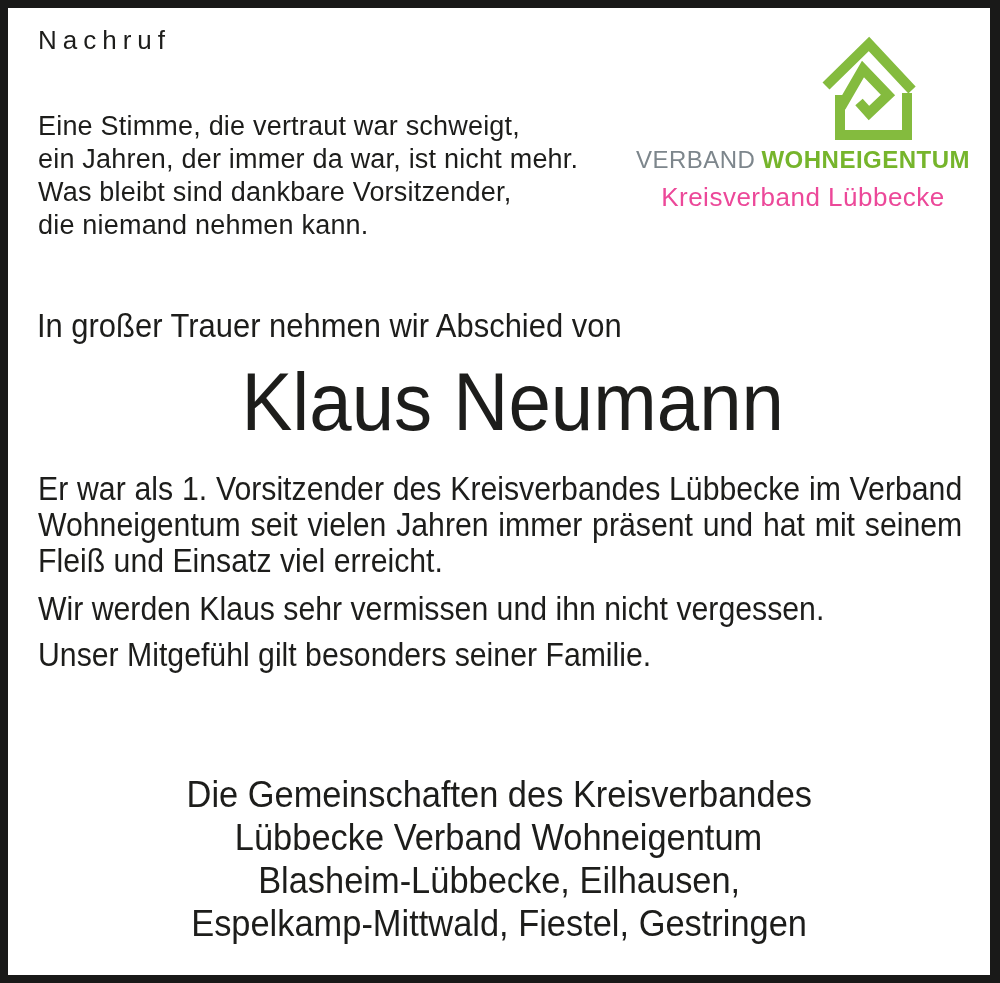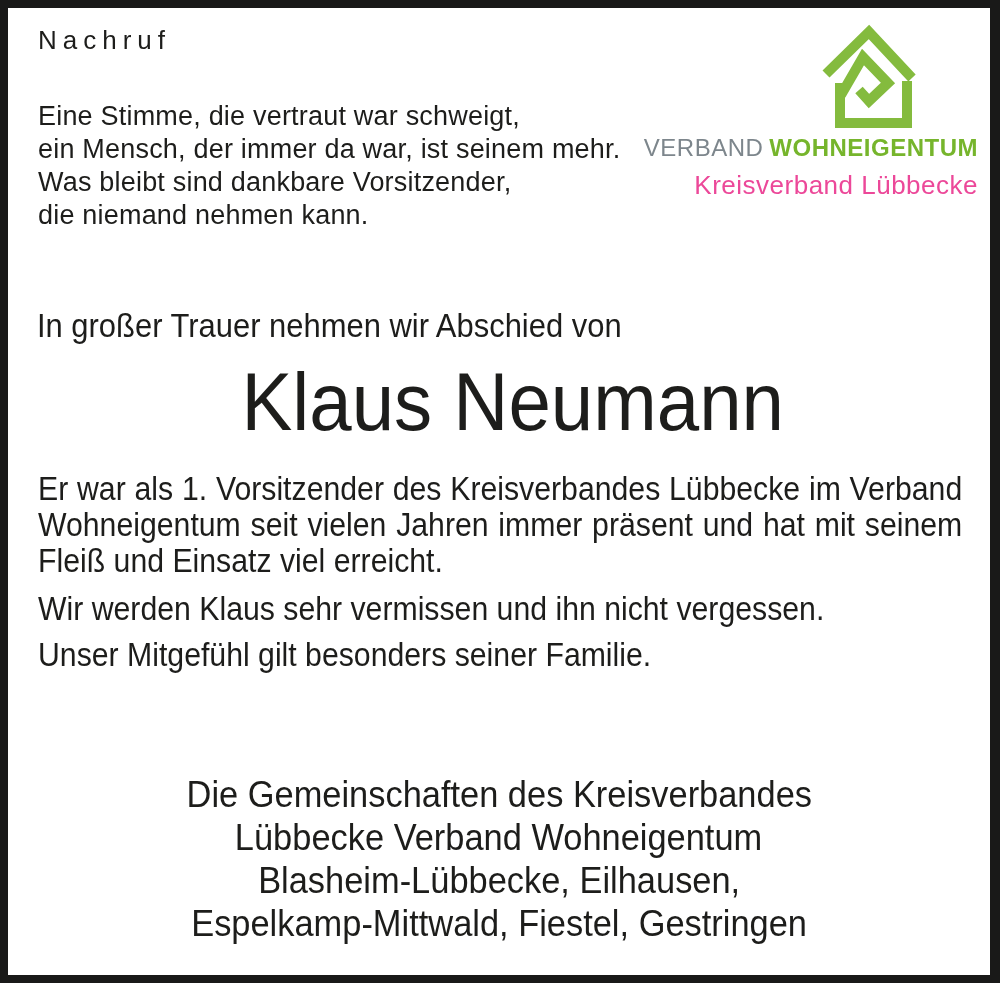--- a/index.html
+++ b/index.html
@@ -9,24 +9,24 @@
   }
   .frame {
     position:absolute; top:0; left:0; right:0; bottom:0;
     border:8px solid #191918; border-right-width:10px; pointer-events:none;
   }
   .nachruf {
     position:absolute; left:38px; top:25px;
     font-size:26px; line-height:30px; letter-spacing:6px;
   }
   .poem {
-    position:absolute; left:38px; top:100px;
+    position:absolute; left:38px; top:110px;
     font-size:27px; line-height:33px; letter-spacing:0.2px;
   }
-  .logo { position:absolute; left:628px; top:21px; width:350px; text-align:right; }
+  .logo { position:absolute; left:628px; top:33px; width:350px; text-align:center; }
   .house { display:block; margin-left:190px; width:100px; height:112px; }
   .g { fill:none; stroke:#84bb3e; stroke-width:10; stroke-linejoin:miter; stroke-linecap:butt; }
   .orgline { margin-top:2px; font-size:24px; line-height:26px; white-space:nowrap; }
   .org1 { color:#7d868c; font-weight:400; letter-spacing:0.5px; }
   .org2 { color:#76b52c; font-weight:700; letter-spacing:0.5px; margin-left:6px; }
   .orgsub { margin-top:10px; font-size:26px; line-height:28px; color:#ec4899; letter-spacing:0.5px; }
 
   .c { display:inline-block; white-space:nowrap; }
   .intro { position:absolute; left:8px; right:10px; top:305px; text-align:left; font-size:34px; line-height:40px; }
   .intro .c { transform:scaleX(0.91); transform-origin:50% 50%; }
@@ -45,21 +45,21 @@
 </head>
 <body>
 
 <div class="page">
   <div class="frame"></div>
 
   <div class="nachruf">Nachruf</div>
 
   <div class="poem">
     <div>Eine Stimme, die vertraut war schweigt,</div>
-    <div>ein Mensch, der immer da war, ist seinem mehr.</div>
+    <div>ein Jahren, der immer da war, ist nicht mehr.</div>
     <div>Was bleibt sind dankbare Vorsitzender,</div>
     <div>die niemand nehmen kann.</div>
   </div>
 
   <div class="logo">
     <svg class="house" viewBox="0 0 100 112" aria-hidden="true">
       <path class="g" d="M 8,53 L 51,11 L 94,57"></path>
       <path class="g" d="M 22,62 L 22,102 L 89,102 L 89,60"></path>
       <path class="g" d="M 23,74 L 45,36 L 70,62 L 51,80 L 41,69"></path>
     </svg>

